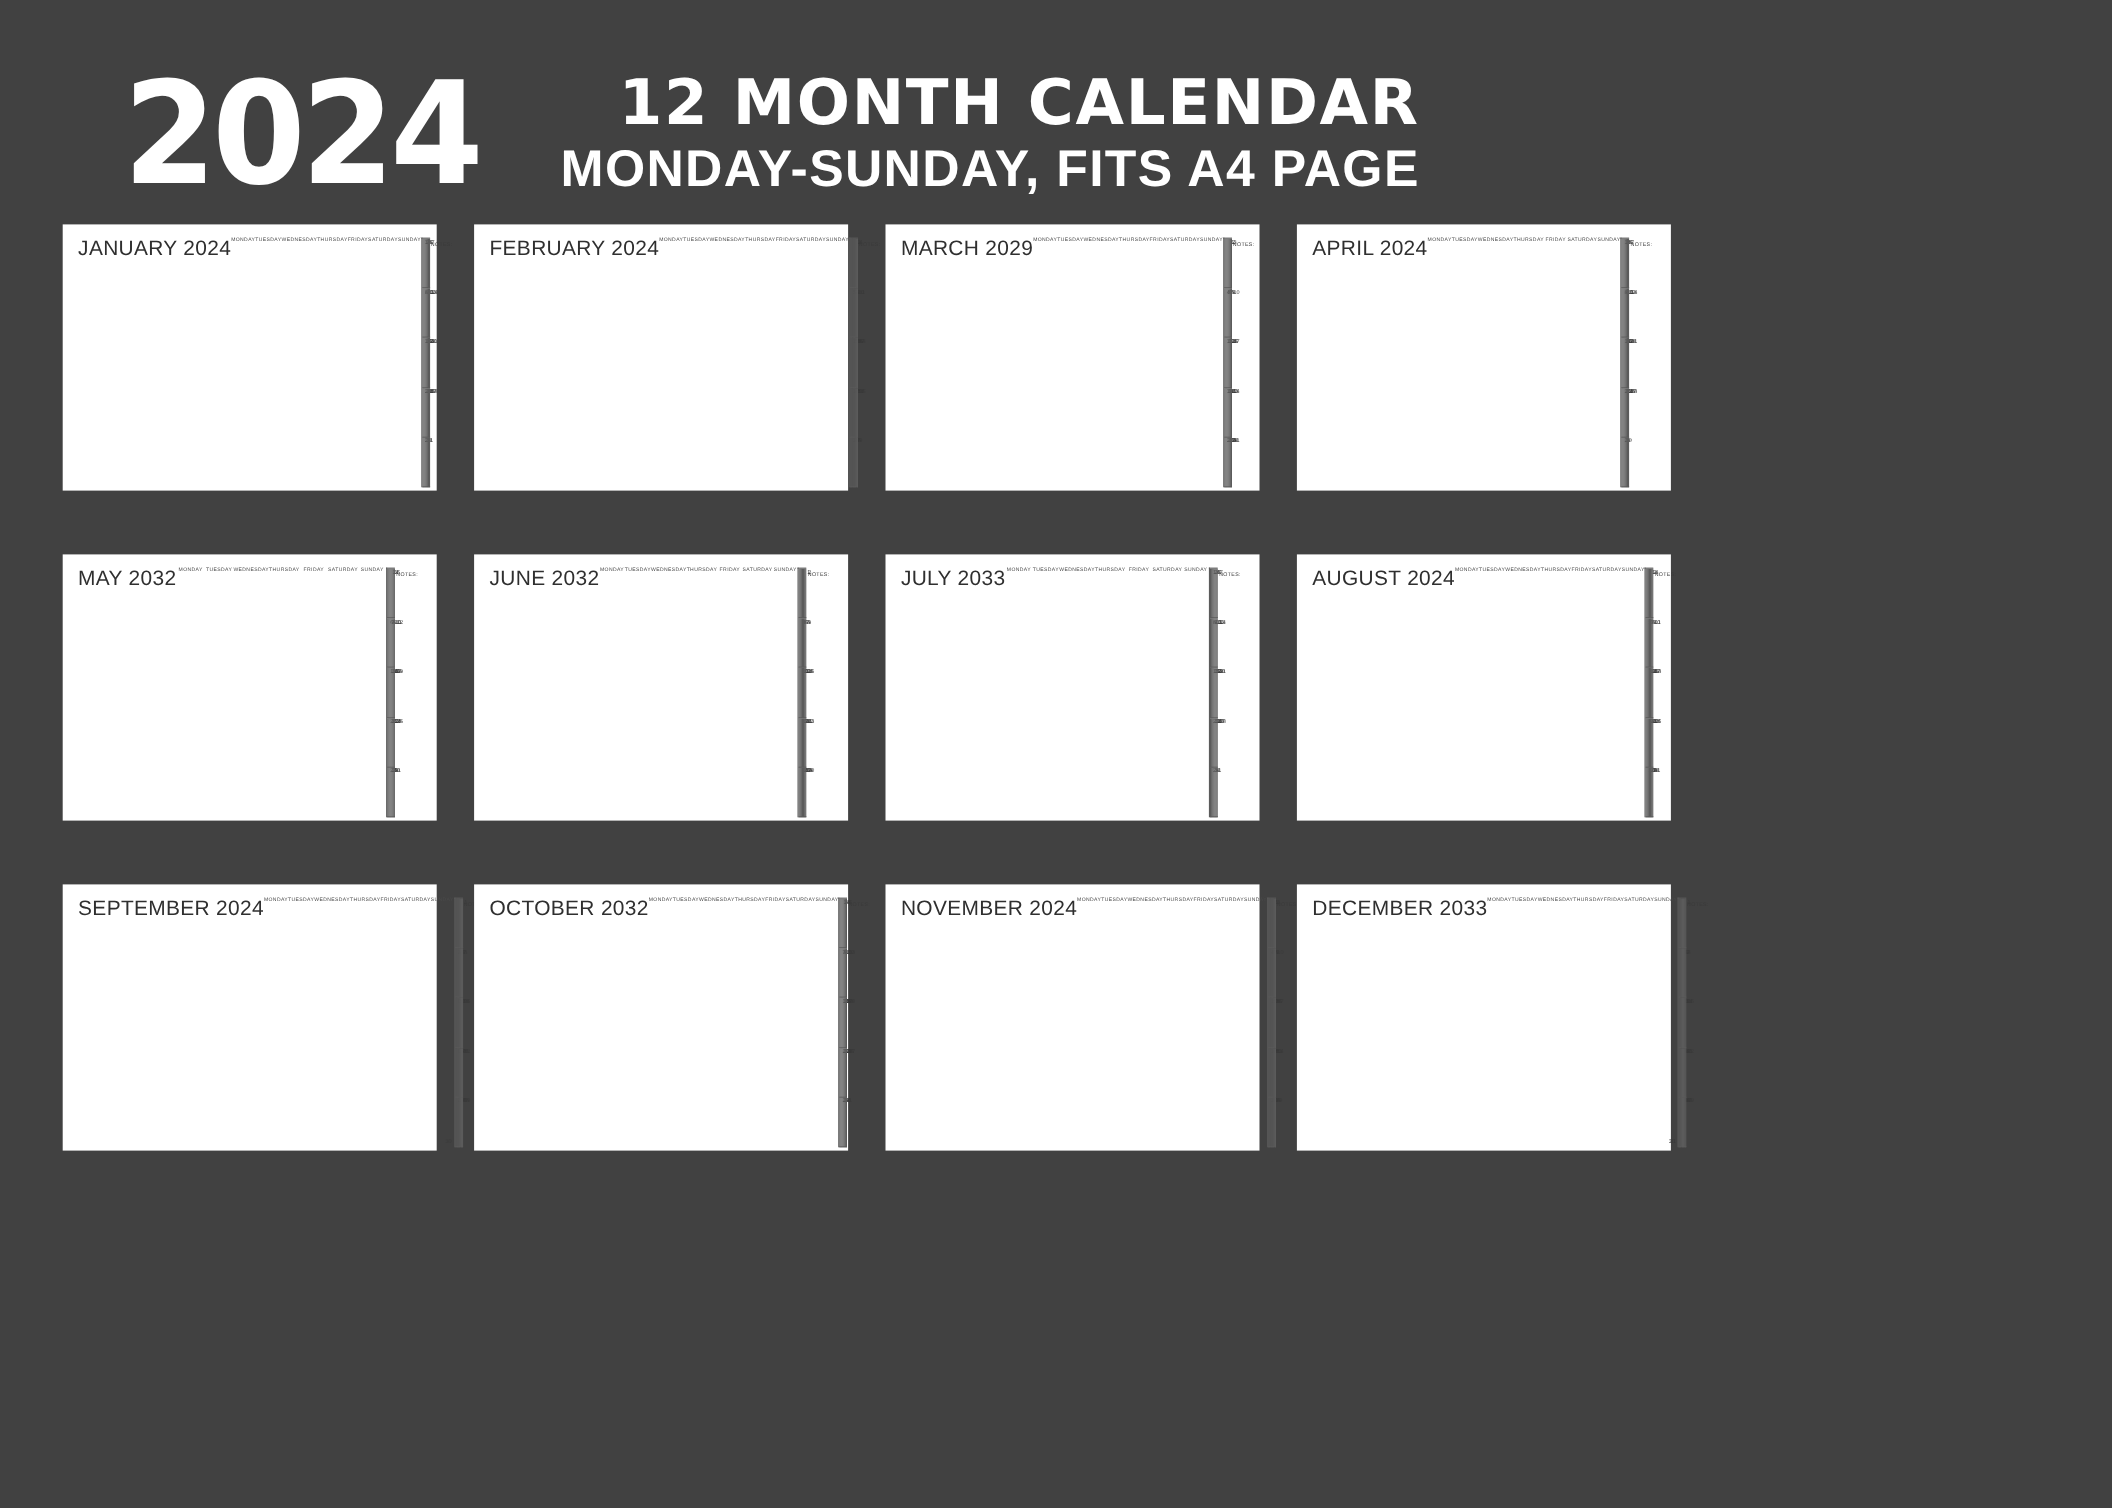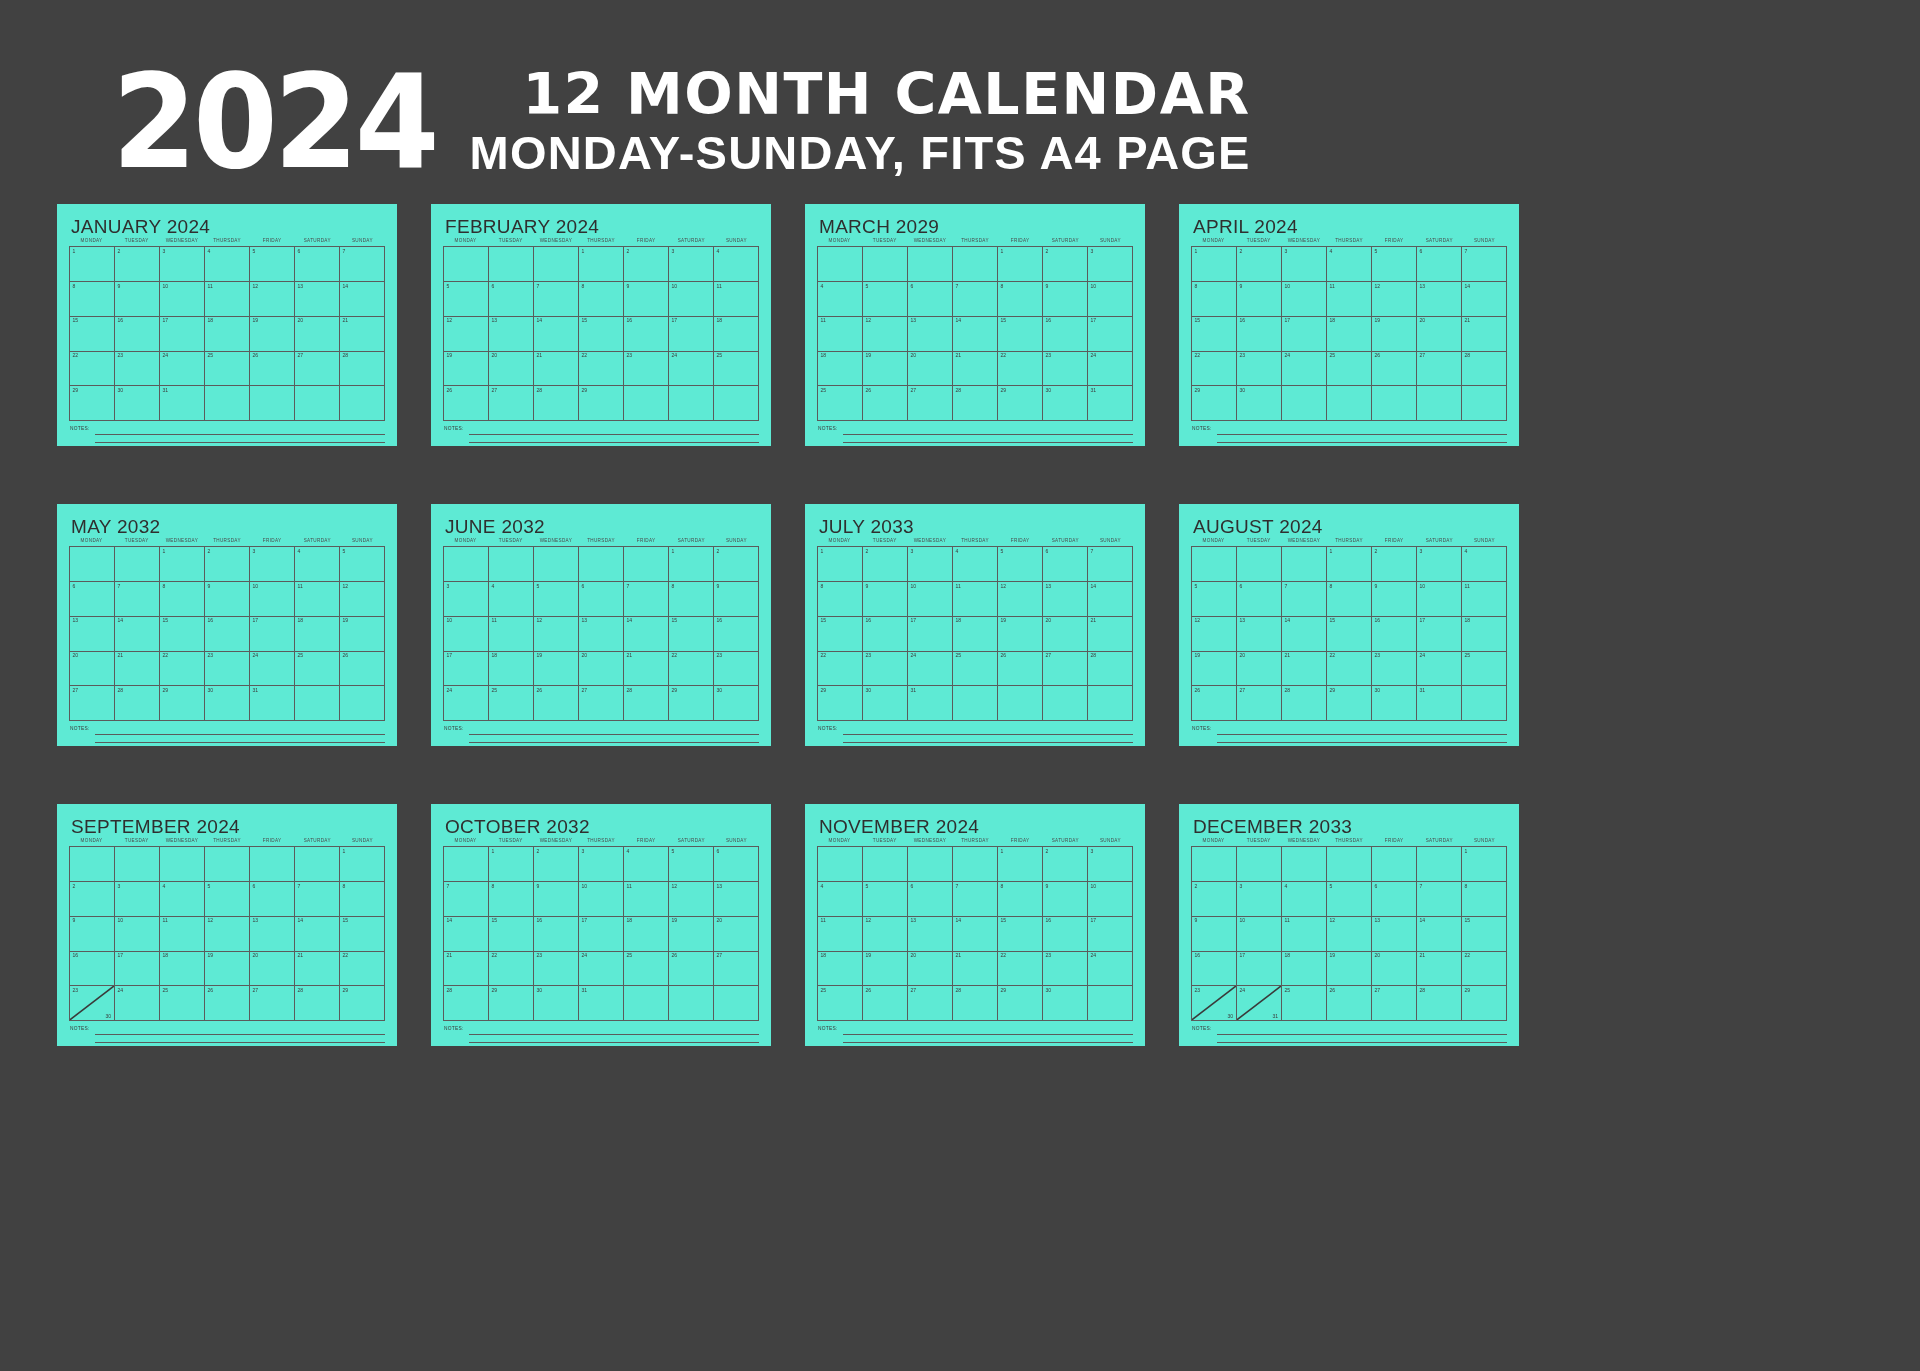--- a/index.html
+++ b/index.html
@@ -25,21 +25,21 @@
     font-family: "DejaVu Sans", sans-serif;
     font-size: 122px;
     font-weight: 700;
     color: #ffffff;
     letter-spacing: -4px;
     line-height: 1;
     margin-right: 34px;
     transform: scaleY(1.06);
   }
 
-  .header-text { display: flex; flex-direction: column; }
+  .header-text { display: flex; flex-direction: column; margin-left: 40px; }
 
   .header-title {
     font-family: "DejaVu Sans", sans-serif;
     font-size: 57px;
     font-weight: 700;
     color: #ffffff;
     letter-spacing: 1.5px;
     line-height: 1.06;
     white-space: nowrap;
   }
@@ -60,24 +60,24 @@
     display: grid;
     grid-template-columns: repeat(4, 340px);
     grid-template-rows: repeat(3, 242px);
     column-gap: 34px;
     row-gap: 58px;
     padding-left: 57px;
     padding-top: 4px;
   }
 
   .month-card {
-    background: #5eead4;
+    background: #ffffff;
     padding: 12px 12px 3px 12px;
     display: flex;
-    flex-direction: column;
+    flex-direction: row;
   }
 
   .month-title {
     font-family: "Liberation Sans", sans-serif;
     font-size: 19px;
     font-weight: 400;
     color: #2f2f2f;
     letter-spacing: 0.3px;
     line-height: 1.12;
     padding-left: 2px;

